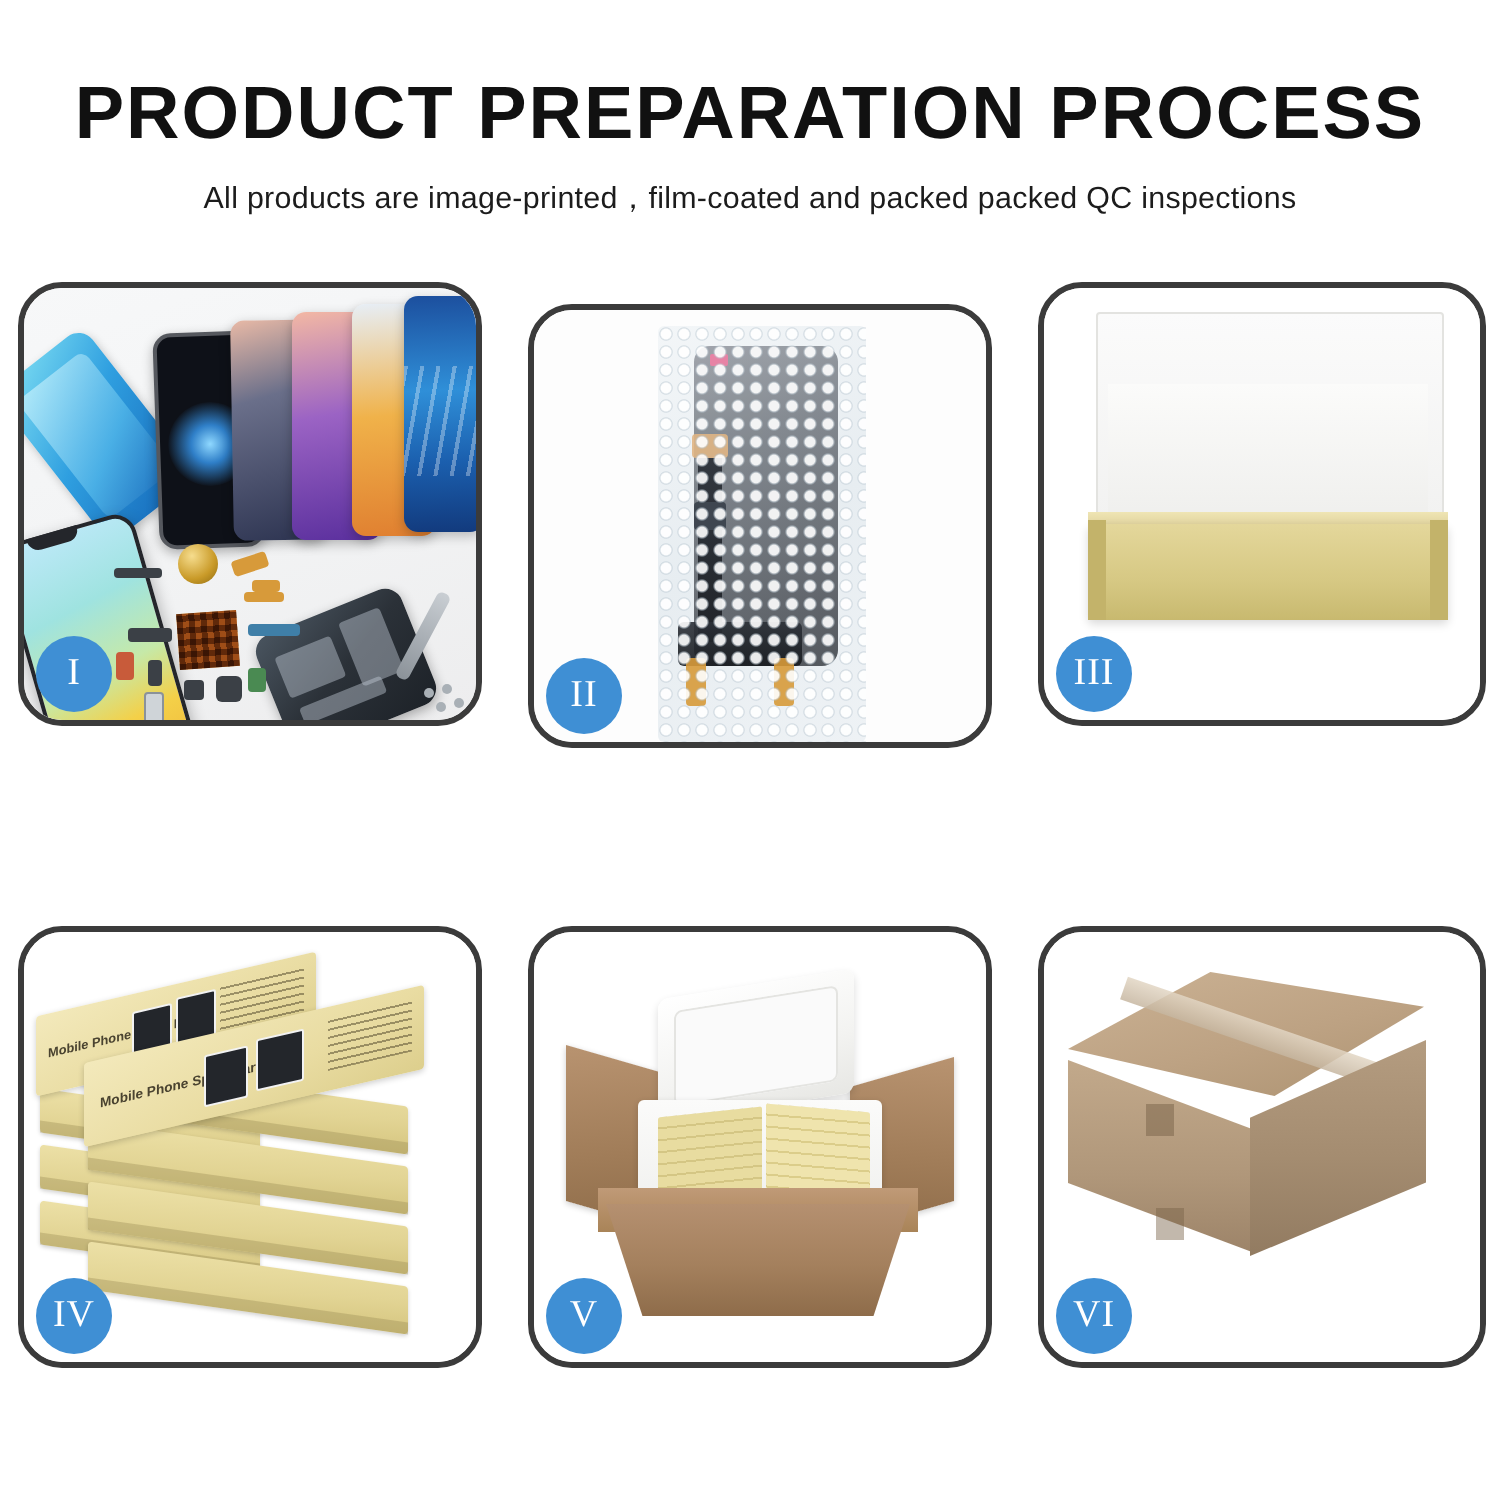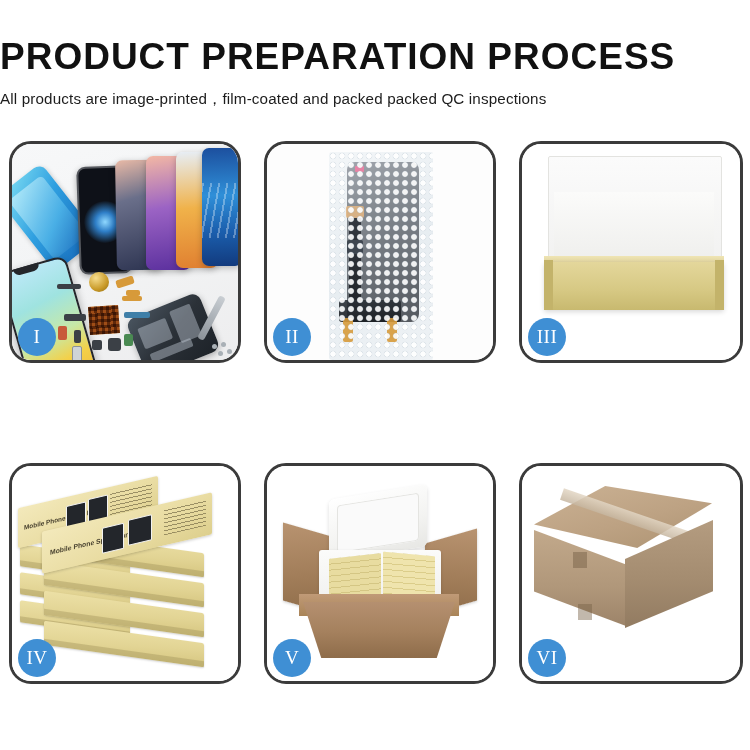--- a/index.html
+++ b/index.html
@@ -4,42 +4,42 @@
 <style>
   html,body{margin:0;padding:0;}
   body{
     width:750px;height:750px;background:#ffffff;
     font-family:"Liberation Sans",sans-serif;
     overflow:hidden;position:relative;
   }
   .page{position:absolute;inset:0;}
 
   
-  .header{position:absolute;left:0;top:0;width:750px;text-align:left;}
+  .header{position:absolute;left:0;top:0;width:750px;text-align:center;}
   .title{
     font-family:"Liberation Sans",sans-serif;
     font-size:37px;font-weight:700;color:#111111;
     letter-spacing:1.0px;line-height:1;
     margin-top:38px;white-space:nowrap;
   }
   .subtitle{
     font-family:"Liberation Sans",sans-serif;
     font-size:15.2px;font-weight:400;color:#1c1c1c;
     letter-spacing:.15px;margin-top:14px;white-space:nowrap;
   }
 
   
   .grid{position:absolute;left:0;top:138px;width:750px;height:560px;}
   .panel{
     position:absolute;box-sizing:border-box;
     border:3.2px solid #3b3b3b;border-radius:22px;
     background:#fdfdfd;overflow:hidden;
   }
   .p1{left:9px;  top:3px;   width:232px;height:222px;}
-  .p2{left:264px;top:3px;   width:232px;height:222px;}
+  .p2{left:264px;top:14px;   width:232px;height:222px;}
   .p3{left:519px;top:3px;   width:224px;height:222px;}
   .p4{left:9px;  top:325px; width:232px;height:221px;}
   .p5{left:264px;top:325px; width:232px;height:221px;}
   .p6{left:519px;top:325px; width:224px;height:221px;}
 
   .stage{position:absolute;inset:0;background:#fcfcfc;}
 
   
   .badge{
     position:absolute;left:6px;bottom:4px;width:38px;height:38px;

